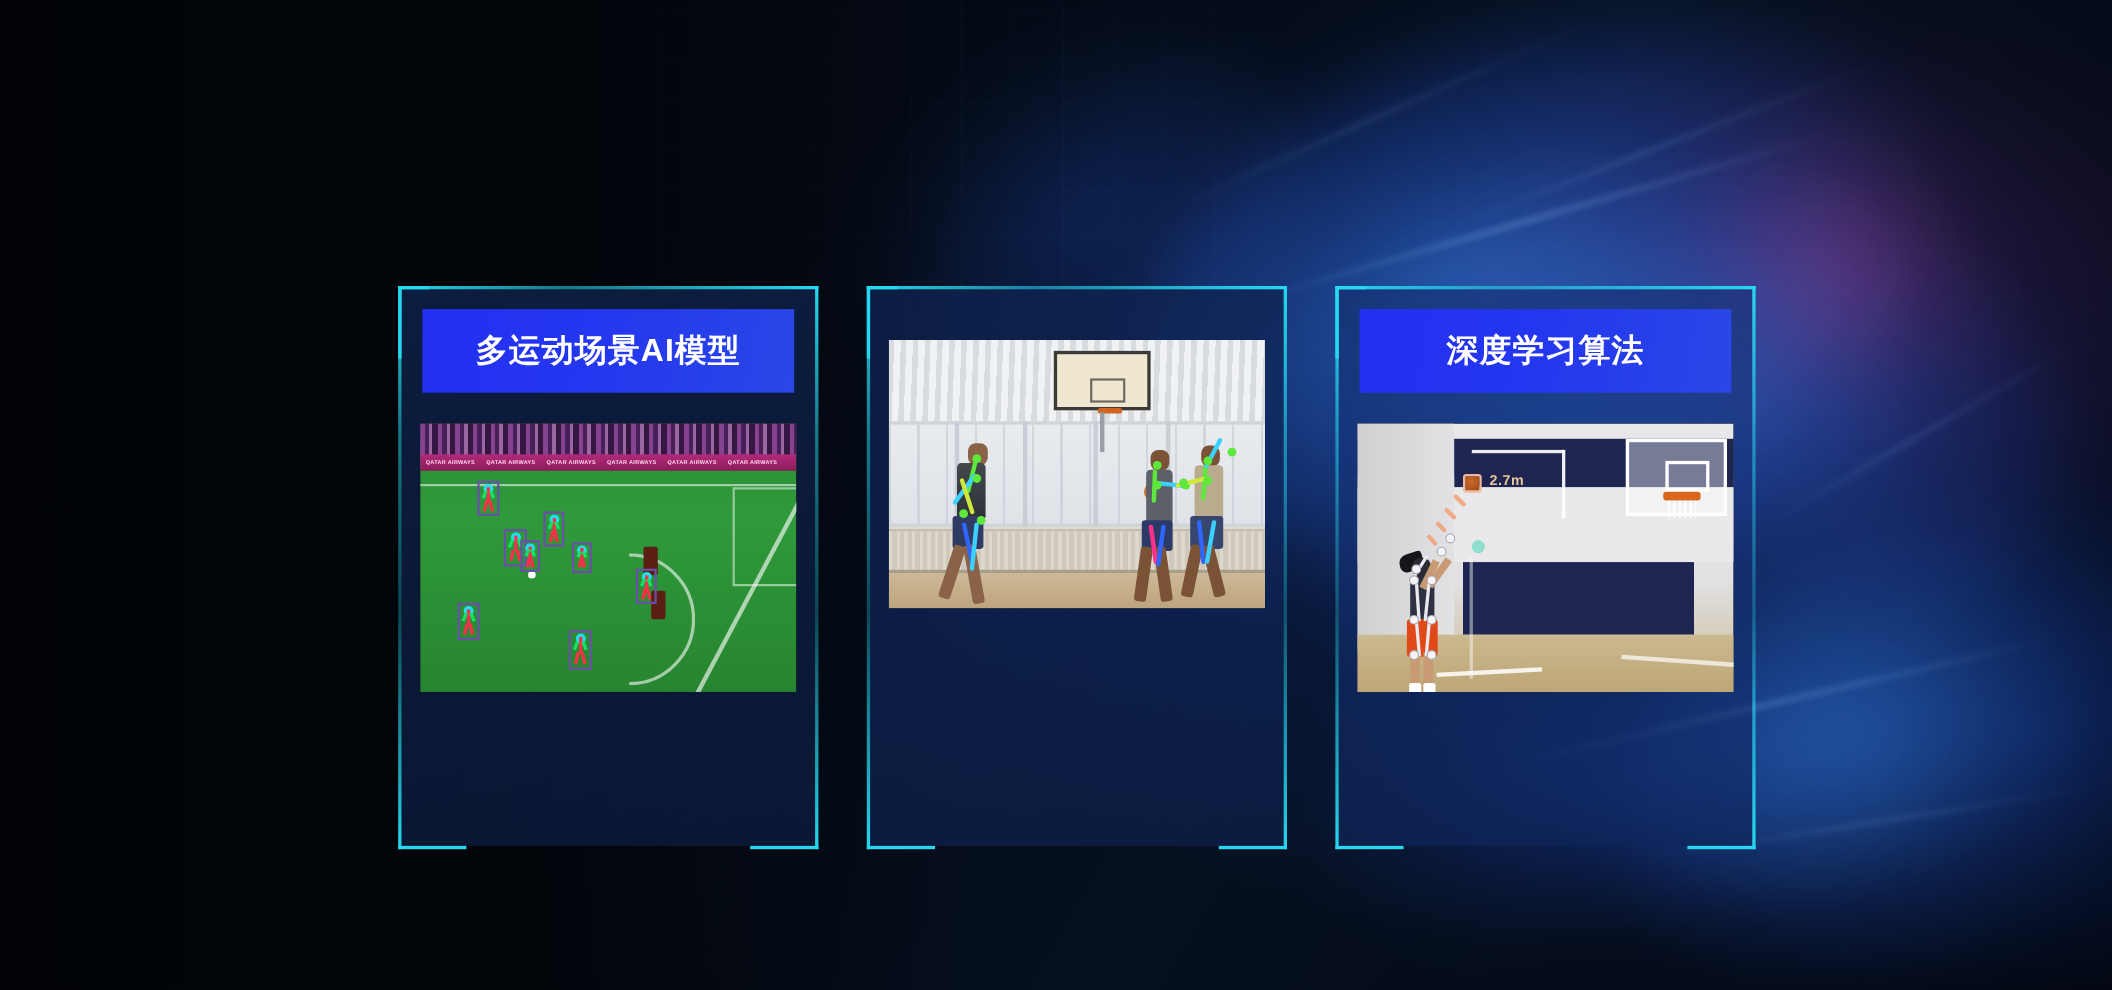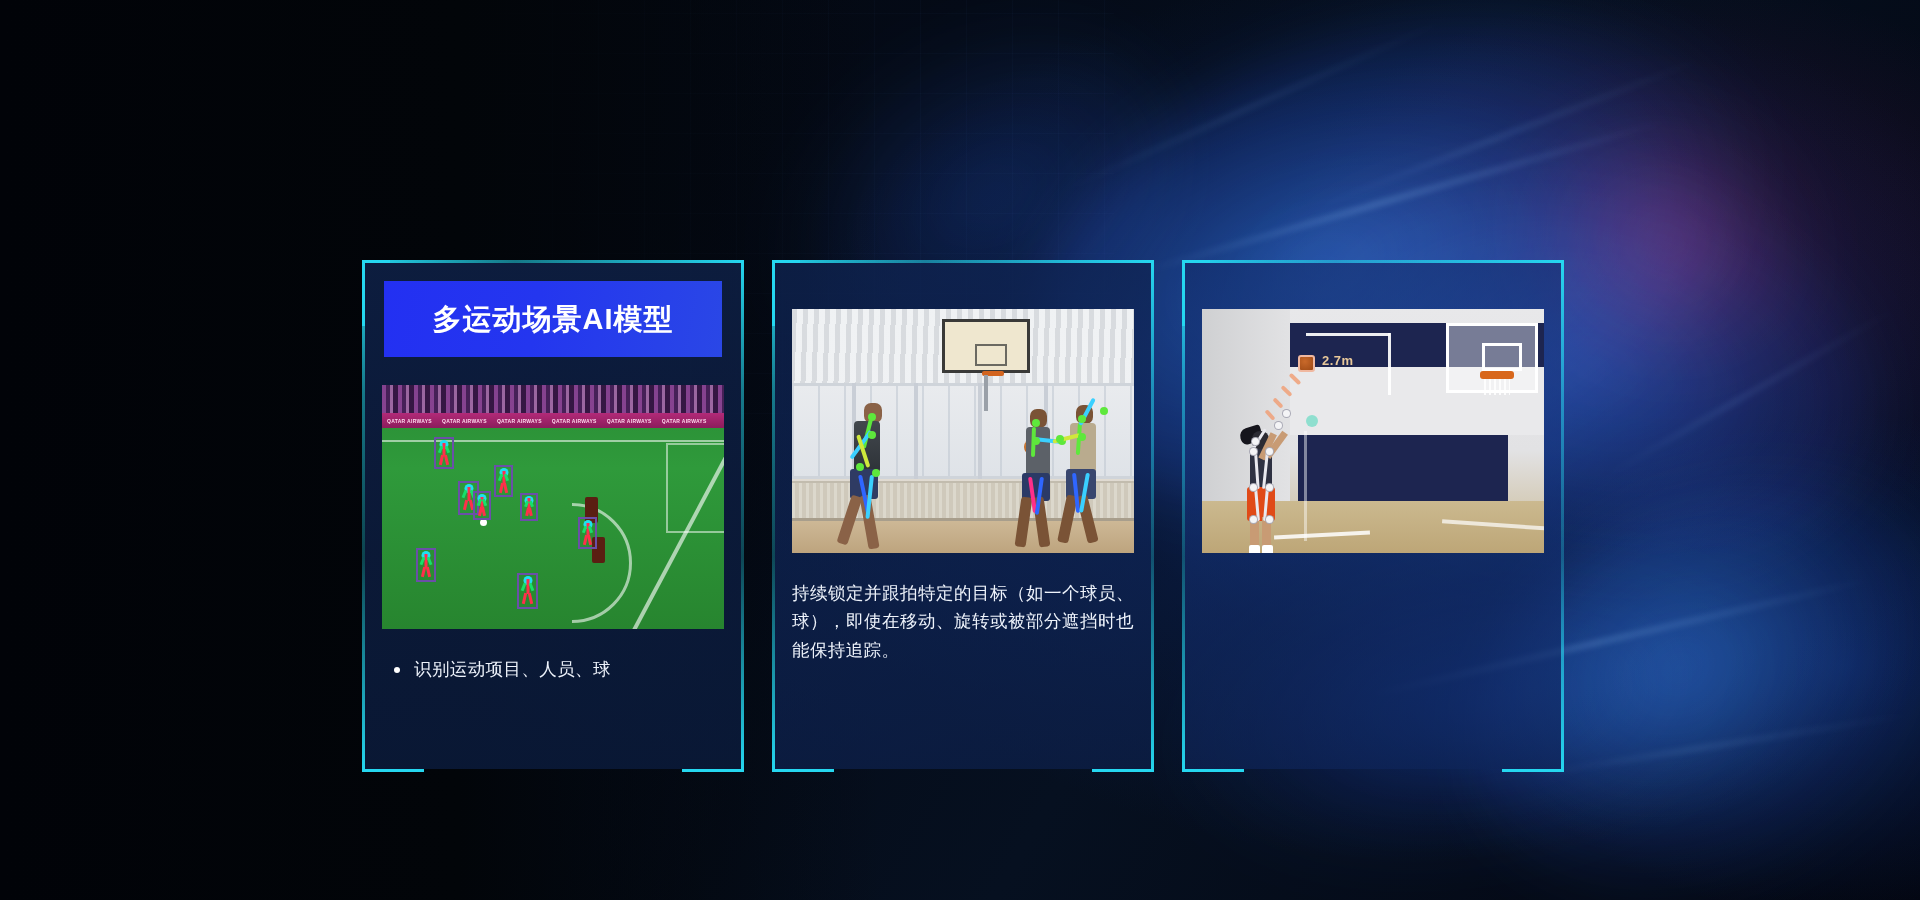--- a/index.html
+++ b/index.html
@@ -66,21 +66,21 @@
     position:absolute; left:0; top:0; width:58%; height:46%;
     background-image:
       repeating-linear-gradient(90deg, rgba(70,110,190,.045) 0 1px, rgba(0,0,0,0) 1px 46px),
       repeating-linear-gradient(0deg,  rgba(70,110,190,.040) 0 1px, rgba(0,0,0,0) 1px 40px);
     opacity:.9;
   }
 
   
   .cards {
     position:absolute; left:362px; top:260px;
-    display:flex; gap:28px;
+    display:flex; gap:44px;
   }
 
   .card-wrap { position:relative; width:382px; height:512px; }
 
   
   .brk { position:absolute; pointer-events:none; }
   .brk-tl { left:0;  top:0;    width:28px; height:66px;
             border-left:3px solid #25d7f0; border-top:3px solid #25d7f0; }
   .brk-left  { left:0;  top:0;    width:3px; height:100%;
                background:linear-gradient(180deg,#25d7f0 0%, rgba(37,215,240,.55) 26%, rgba(37,215,240,.30) 58%, #25d7f0 100%); }
@@ -406,21 +406,20 @@
               <div class="sk-arm-l"></div>
               <div class="sk-arm-r"></div>
               <div class="sk-leg-l"></div>
               <div class="sk-leg-r"></div>
             </div>
           </div>
         </div>
 
         <div class="body">
           <ul class="bullets">
-            <li>识别运动项目、人员、球</li>
           </ul>
         </div>
       </div>
 
       <div class="brk brk-left"></div>
       <div class="brk brk-right"></div>
       <div class="brk brk-top"></div>
       <div class="brk brk-tl"></div>
       <div class="brk brk-bl"></div>
       <div class="brk brk-br"></div>
@@ -491,36 +490,34 @@
               <div class="bn" style="left:20px;top:78px;width:40px;background:#2f66ff;transform:rotate(84deg);"></div>
               <div class="bn" style="left:34px;top:78px;width:40px;background:#3ad0ff;transform:rotate(100deg);"></div>
               <div class="pt" style="left:24px;top:22px;"></div>
               <div class="pt" style="left:46px;top:14px;"></div>
               <div class="pt" style="left:24px;top:40px;"></div>
               <div class="pt" style="left:2px;top:42px;"></div>
             </div>
           </div>
         </div>
 
-        <div class="body">
-          <p class="para">持续锁定并跟拍特定的目标（如一个球员、球），即使在移动、旋转或被部分遮挡时也能保持追踪。</p>
-        </div>
       </div>
 
       <div class="brk brk-left"></div>
       <div class="brk brk-right"></div>
       <div class="brk brk-top"></div>
       <div class="brk brk-tl"></div>
       <div class="brk brk-bl"></div>
       <div class="brk brk-br"></div>
     </div>
 
     <div class="card-wrap">
       <div class="card c3">
 
+        <div class="card-title">深度学习算法</div>
 
         <div class="thumb">
           <div class="court">
             <div class="ct-navy-top"></div>
             <div class="ct-navy-top2"></div>
             <div class="ct-wall"></div>
             <div class="ct-pad"></div>
             <div class="ct-corner"></div>
             <div class="ct-floor"></div>
             <div class="ct-floorline"></div>

